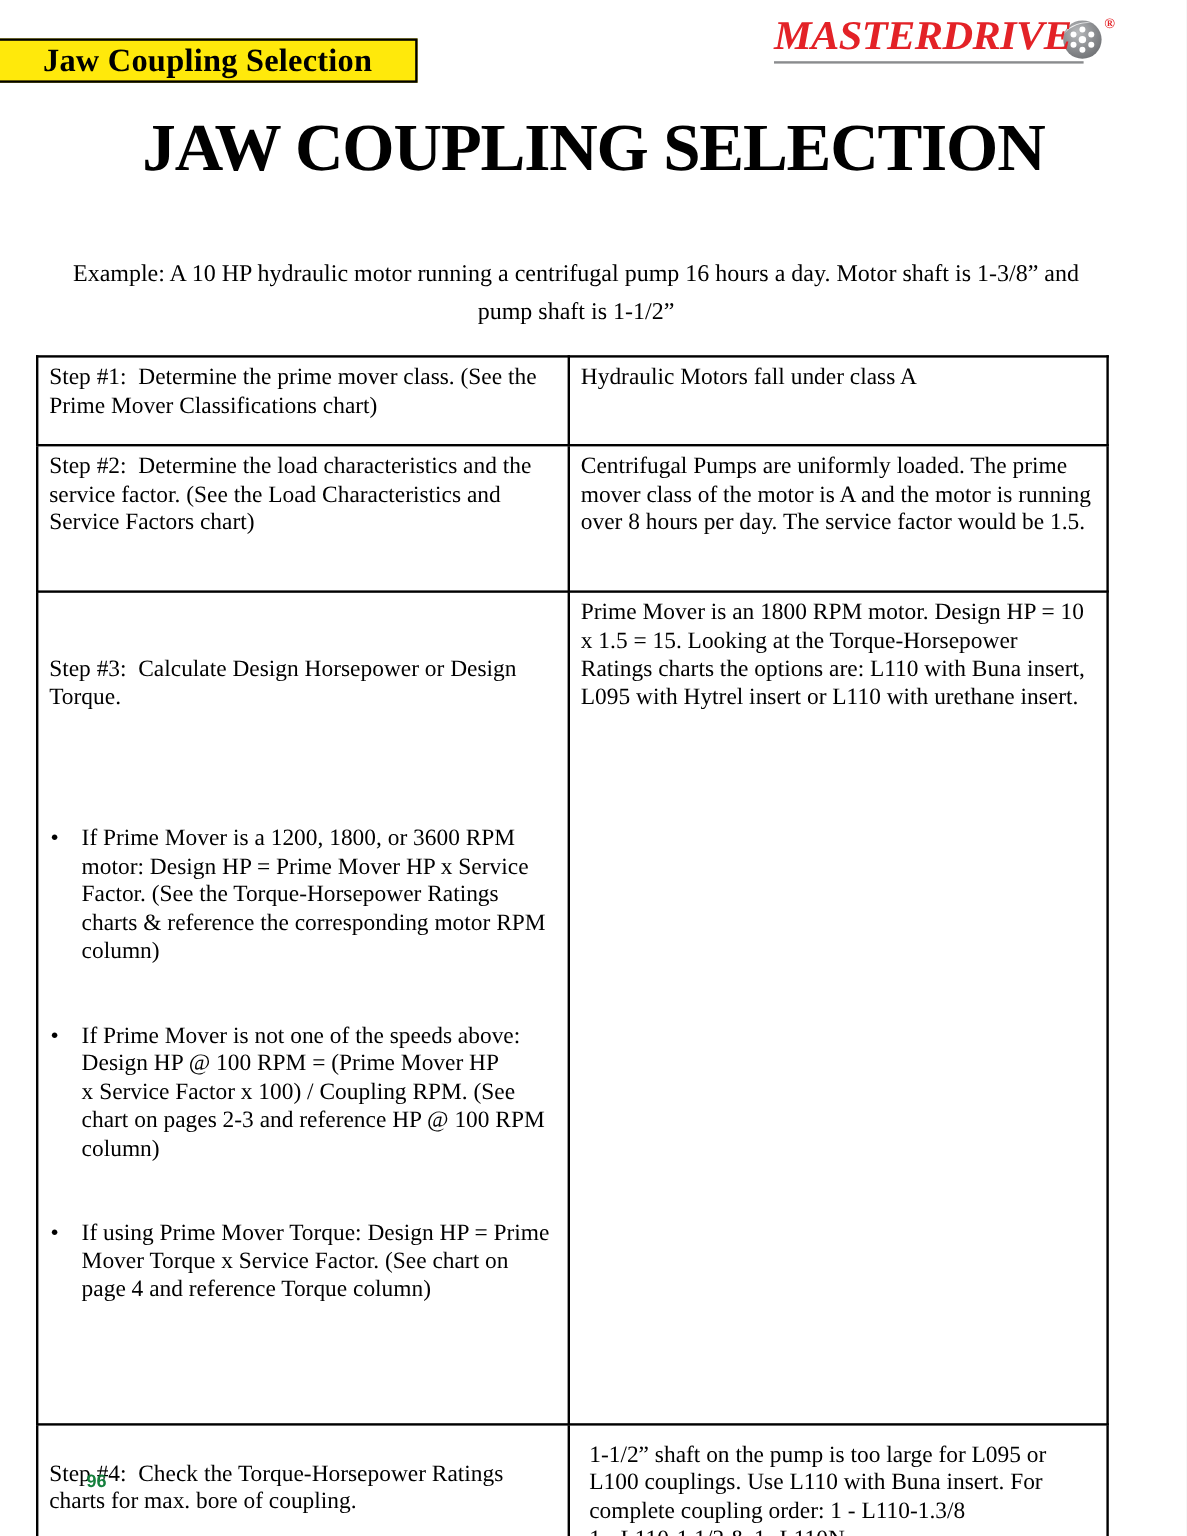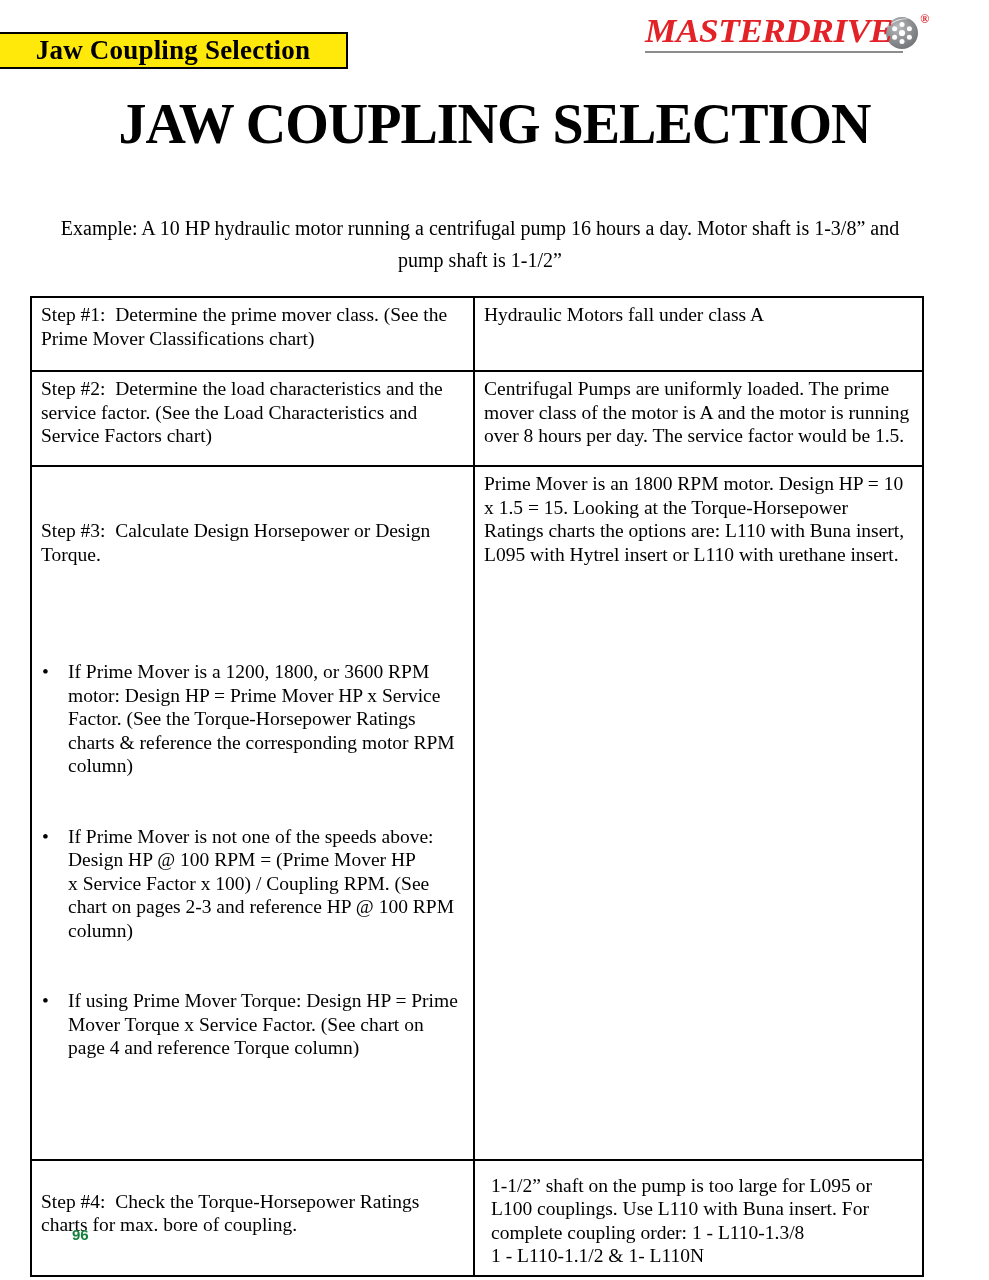--- a/index.html
+++ b/index.html
@@ -72,21 +72,21 @@
     border:2px solid #000;
     vertical-align:top;
     padding:5px 10px 5px 9px;
     font-size:19.5px;line-height:23.5px;
     white-space:pre-wrap;
     box-sizing:border-box;
   }
   td.col-step{width:443px;}
   td.col-ans{width:449px;margin-left:44px;}
   tr.r1 td{height:74px;}
-  tr.r2 td{height:95px;}
+  tr.r2 td{height:122px;}
   tr.r3 td{height:369px;}
   tr.r4 td{height:116px;}
   tr.r4 td.col-step{vertical-align:middle;padding-bottom:14px;}
   tr.r4 td.col-ans{padding-top:13px;padding-left:16px;}
   ul.bullets{margin:0;padding:0;list-style:none;}
   ul.bullets li{position:relative;padding-left:27px;}
   ul.bullets li::before{
     content:"\2022";
     position:absolute;left:1px;top:0;
   }

